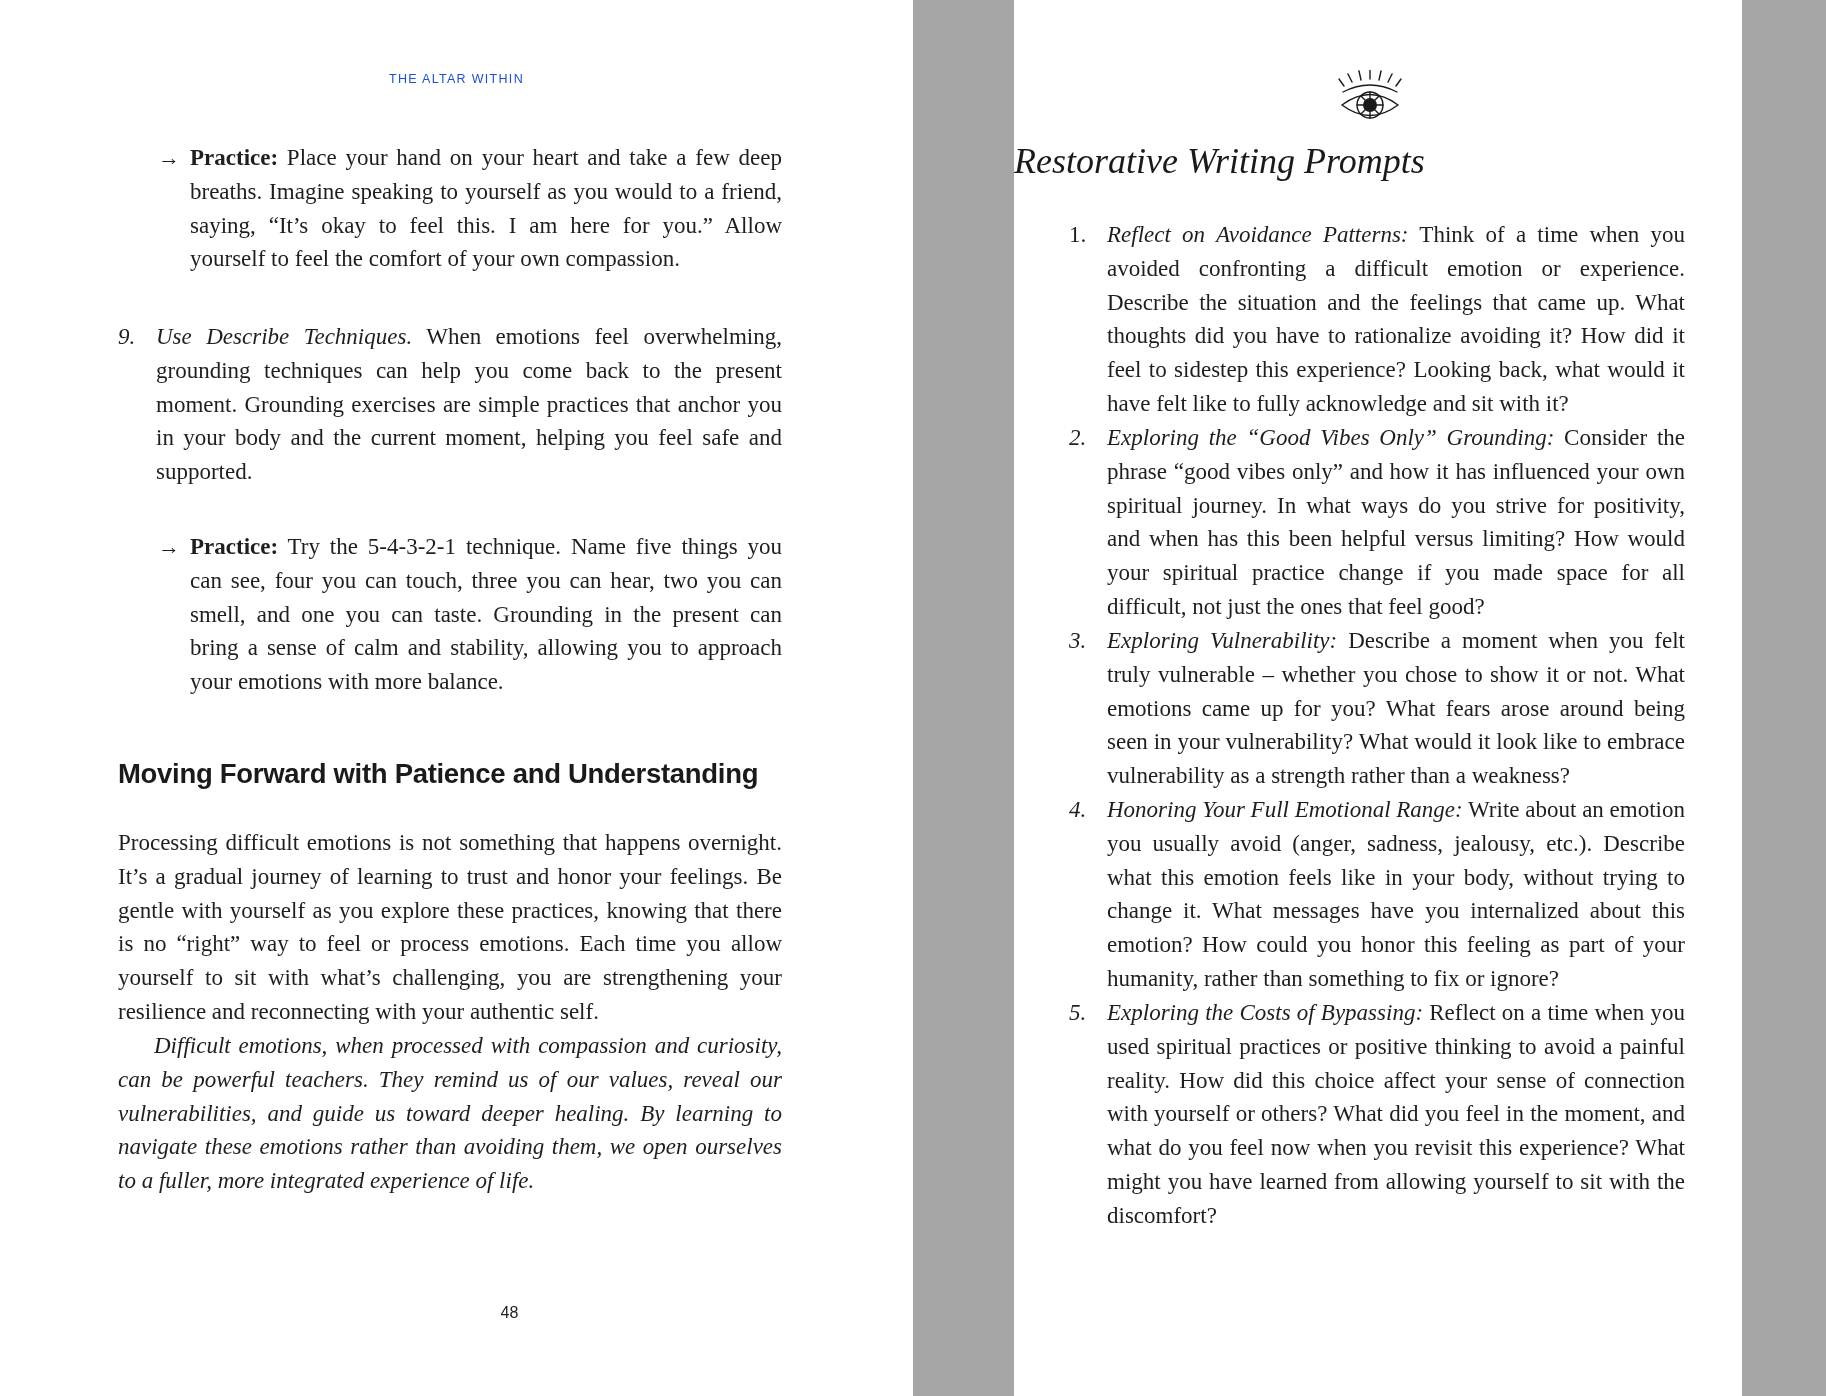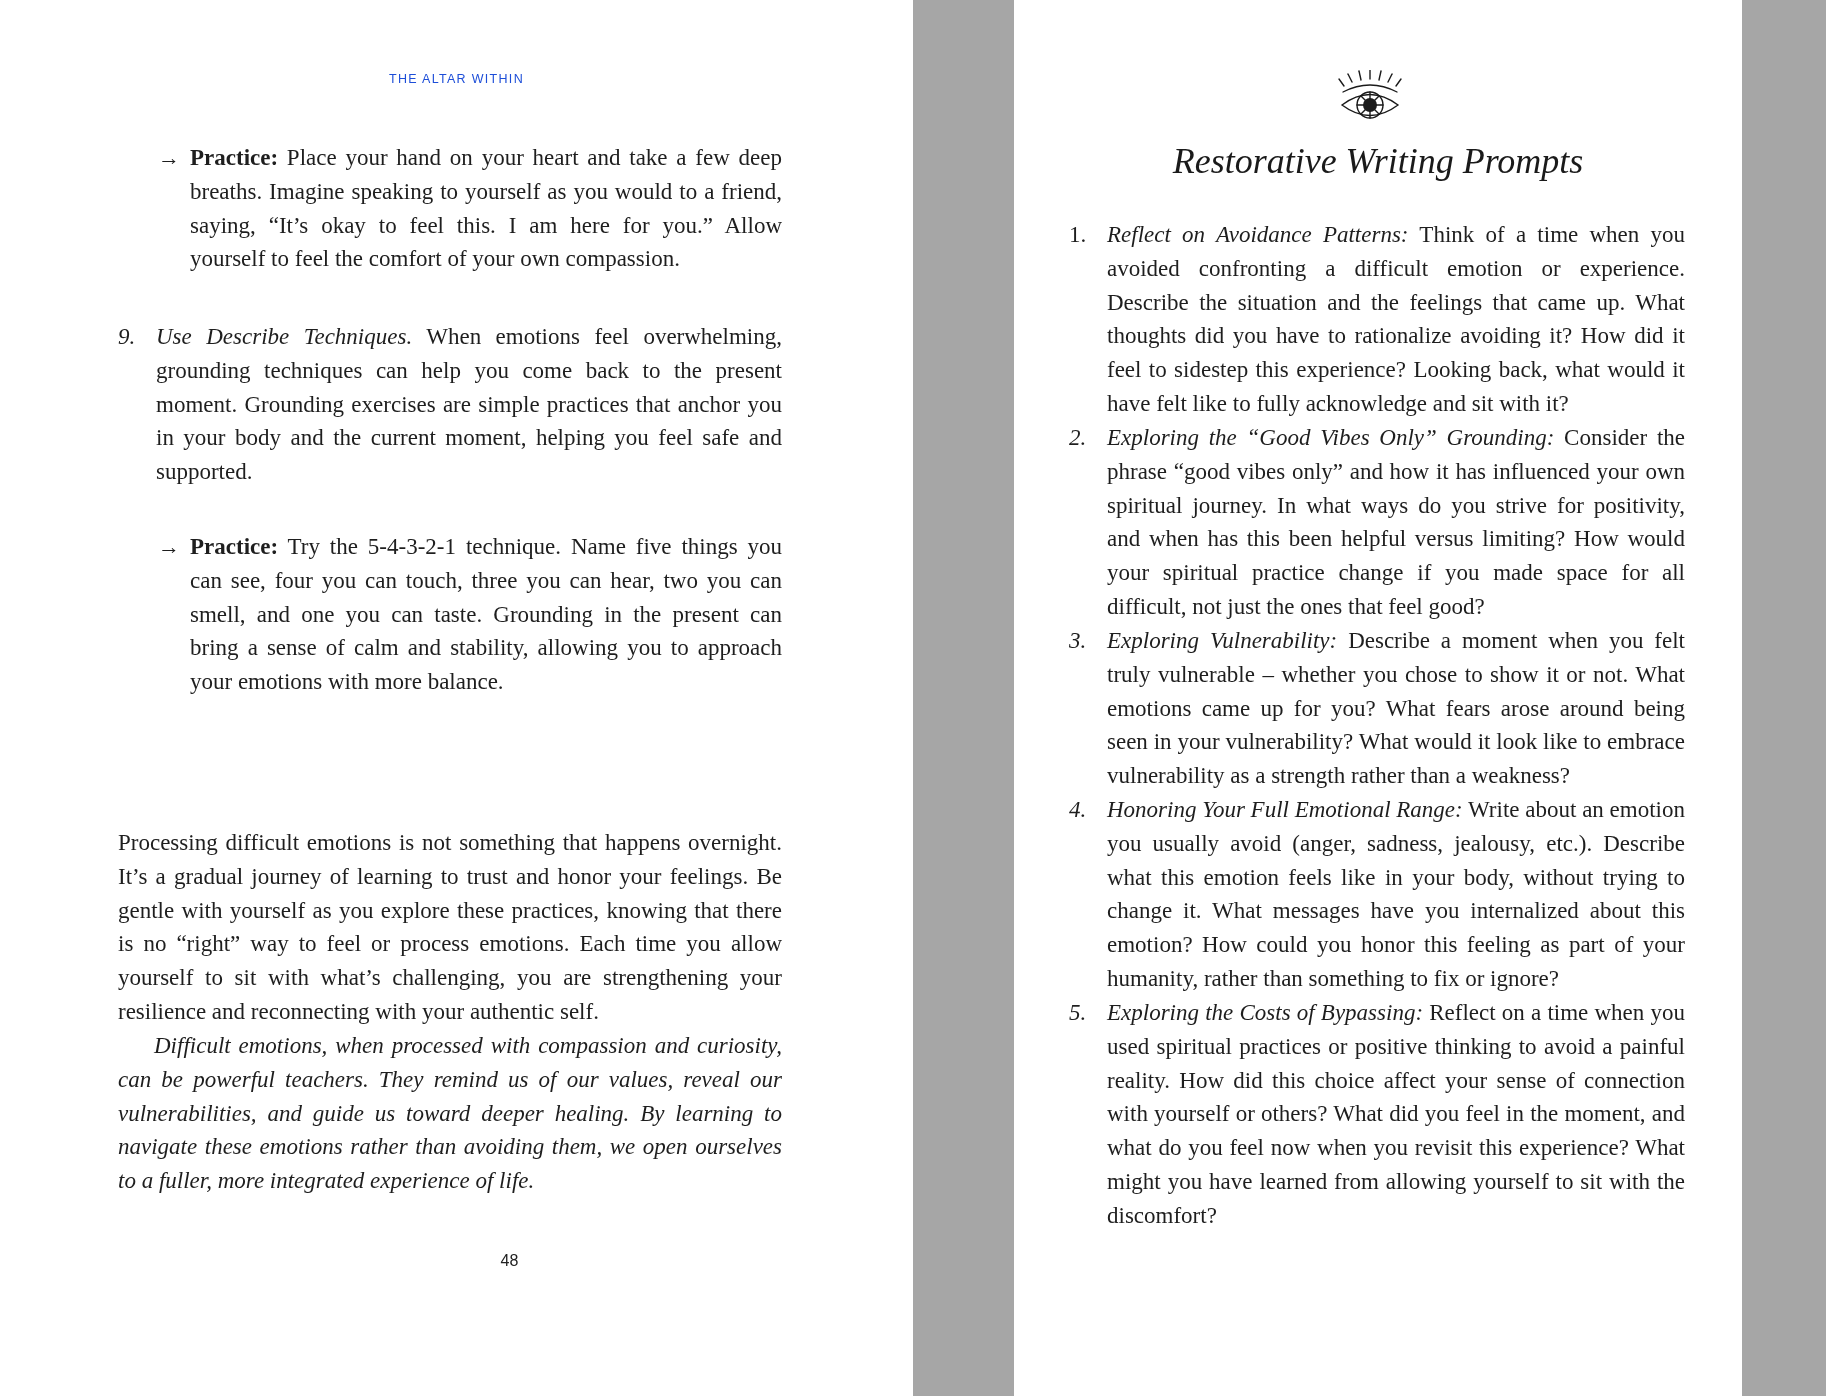--- a/index.html
+++ b/index.html
@@ -9,38 +9,38 @@
 
   .band { position:absolute; top:0; height:1396px; background:#a6a6a6; }
   #band-left { left:913px; width:101px; }
   #band-right { left:1742px; width:84px; }
 
   .page { position:absolute; top:0; height:1396px; }
   #page-left { left:0; width:913px; }
   #page-right { left:1014px; width:728px; }
 
   .running-head { position:absolute; top:72px; left:0; width:913px; text-align:center; font-size:12.5px; letter-spacing:1.3px; color:#1d4ed8; }
-  .folio { position:absolute; top:1252px; left:0; width:1019px; text-align:center; font-size:16px; color:#222; }
+  .folio { position:absolute; top:1304px; left:0; width:1019px; text-align:center; font-size:16px; color:#222; }
 
   .para { position:absolute; font-size:23px; line-height:33.8px; text-align:justify; text-align-last:left; margin:0; }
   .practice { left:190px; width:592px; }
   .practice .arrow { position:absolute; left:-32px; top:0; font-size:22px; }
   .practice b { font-weight:bold;margin-top:36px; }
 
   .num-item { left:156px; width:626px; }
   .num-item .num { position:absolute; left:-38px; top:0; font-style:italic; }
   .num-item i, .prompt i { font-style:italic; }
 
   .section-heading { position:absolute; left:118px; top:758px; font-size:27.5px; font-weight:bold; color:#1a1a1a; letter-spacing:-0.3px; }
 
   .body-para { left:118px; width:664px; }
   .indent { text-indent:36px;font-style:italic; }
 
   .eye { position:absolute; left:1338px; top:70px; width:64px; height:52px; }
-  .prompts-title { position:absolute; left:1014px; top:140px; width:728px; text-align:center; font-size:36px; font-style:italic; color:#1a1a1a; }
+  .prompts-title { position:absolute; left:1014px; top:140px; width:728px; text-align:left; font-size:36px; font-style:italic; color:#1a1a1a; }
 
   .prompt { left:1107px; width:578px; }
   .prompt .num { position:absolute; left:-38px; top:0; }
   .prompt .num.it { font-style:italic; }
 </style>
 </head>
 <body>
 
 <div class="band" id="band-left"></div>
 <div class="band" id="band-right"></div>
@@ -53,20 +53,21 @@
   </p>
 
   <p class="para num-item serif" style="top:320px;">
     <span class="num">9.</span><i>Use Describe Techniques.</i><span> When emotions feel overwhelming, grounding techniques can help you come back to the present moment. Grounding exercises are simple practices that anchor you in your body and the current moment, helping you feel safe and supported.</span>
   </p>
 
   <p class="para practice serif" style="top:530px;">
     <span class="arrow">→</span><b>Practice:</b><span> Try the 5-4-3-2-1 technique. Name five things you can see, four you can touch, three you can hear, two you can smell, and one you can taste. Grounding in the present can bring a sense of calm and stability, allowing you to approach your emotions with more balance.</span>
   </p>
 
+  <div class="section-heading sans">Moving Forward with Patience and Understanding</div>
 
   <p class="para body-para serif" style="top:826px;">Processing difficult emotions is not something that happens overnight. It’s a gradual journey of learning to trust and honor your feelings. Be gentle with yourself as you explore these practices, knowing that there is no “right” way to feel or process emotions. Each time you allow yourself to sit with what’s challenging, you are strengthening your resilience and reconnecting with your authentic self.</p>
   <p class="para body-para indent serif" style="top:1029px;">Difficult emotions, when processed with compassion and curiosity, can be powerful teachers. They remind us of our values, reveal our vulnerabilities, and guide us toward deeper healing. By learning to navigate these emotions rather than avoiding them, we open ourselves to a fuller, more integrated experience of life.</p>
 
   <div class="folio sans">48</div>
 </div>
 
 <div class="page" id="page-right"></div>
 
 <svg class="eye" viewBox="0 0 64 52">

